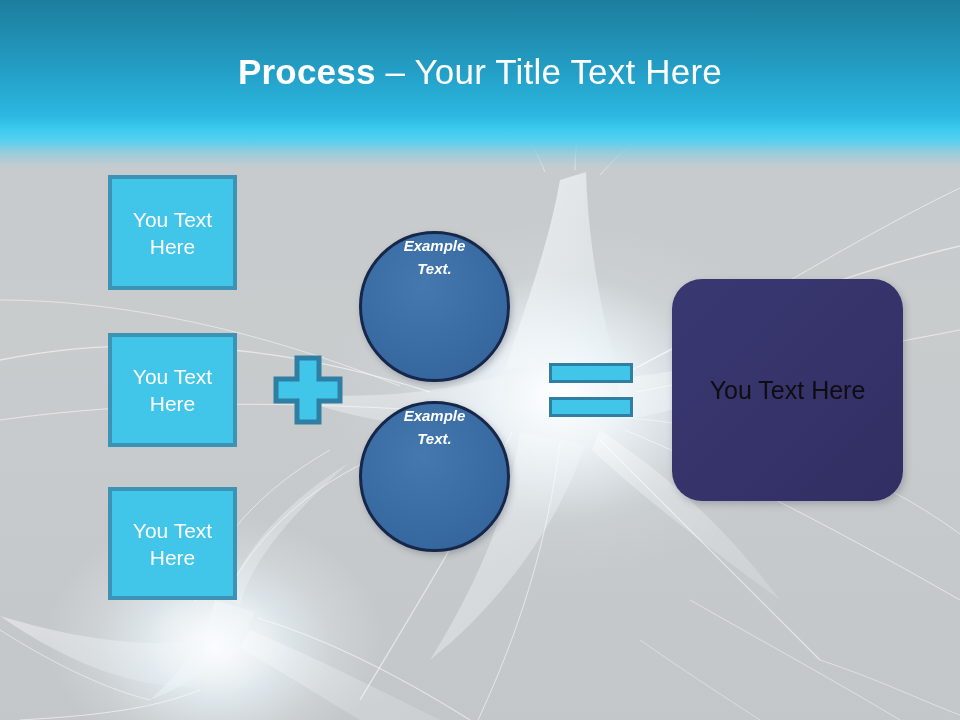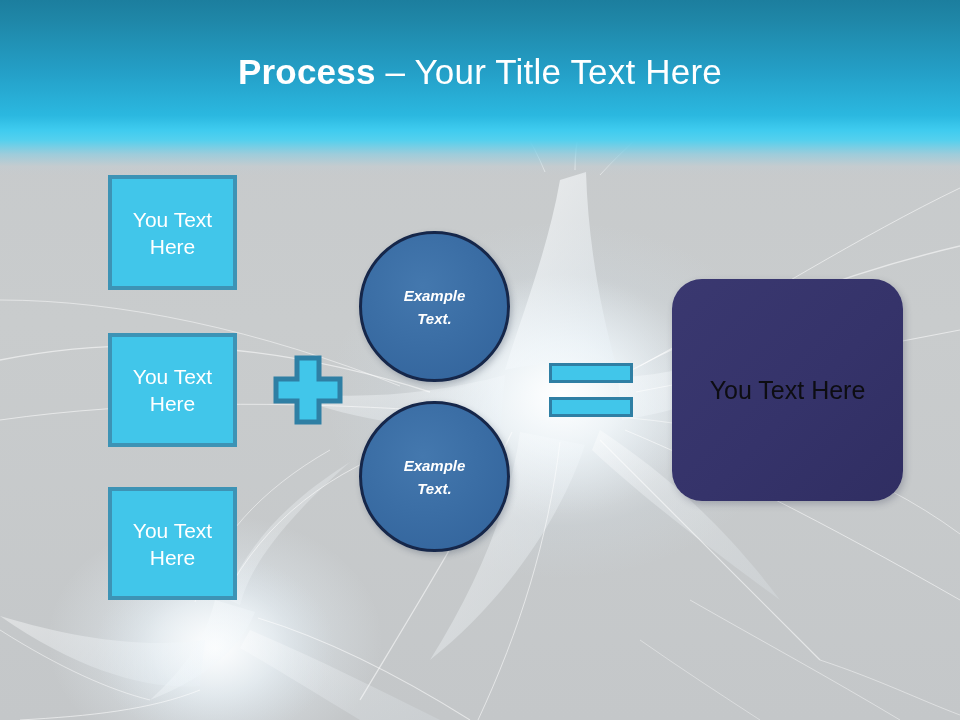--- a/index.html
+++ b/index.html
@@ -93,21 +93,21 @@
     border-radius: 50%;
     background: radial-gradient(circle at 42% 36%, #4478ae 0%, #3b6ea5 45%, #31629a 100%);
     border: 3px solid #16274a;
     color: #ffffff;
     font-size: 15px;
     font-weight: bold;
     font-style: italic;
     line-height: 23px;
     text-align: center;
     display: flex;
-    align-items: center;
+    align-items: flex-start;
     justify-content: center;
     box-shadow: 2px 3px 6px rgba(40,55,75,0.28);
   }
   #circle1 { left: 359px; top: 231px; }
   #circle2 { left: 359px; top: 401px; }
 
   
   .equals {
     position: absolute;
     left: 549px; top: 363px;

